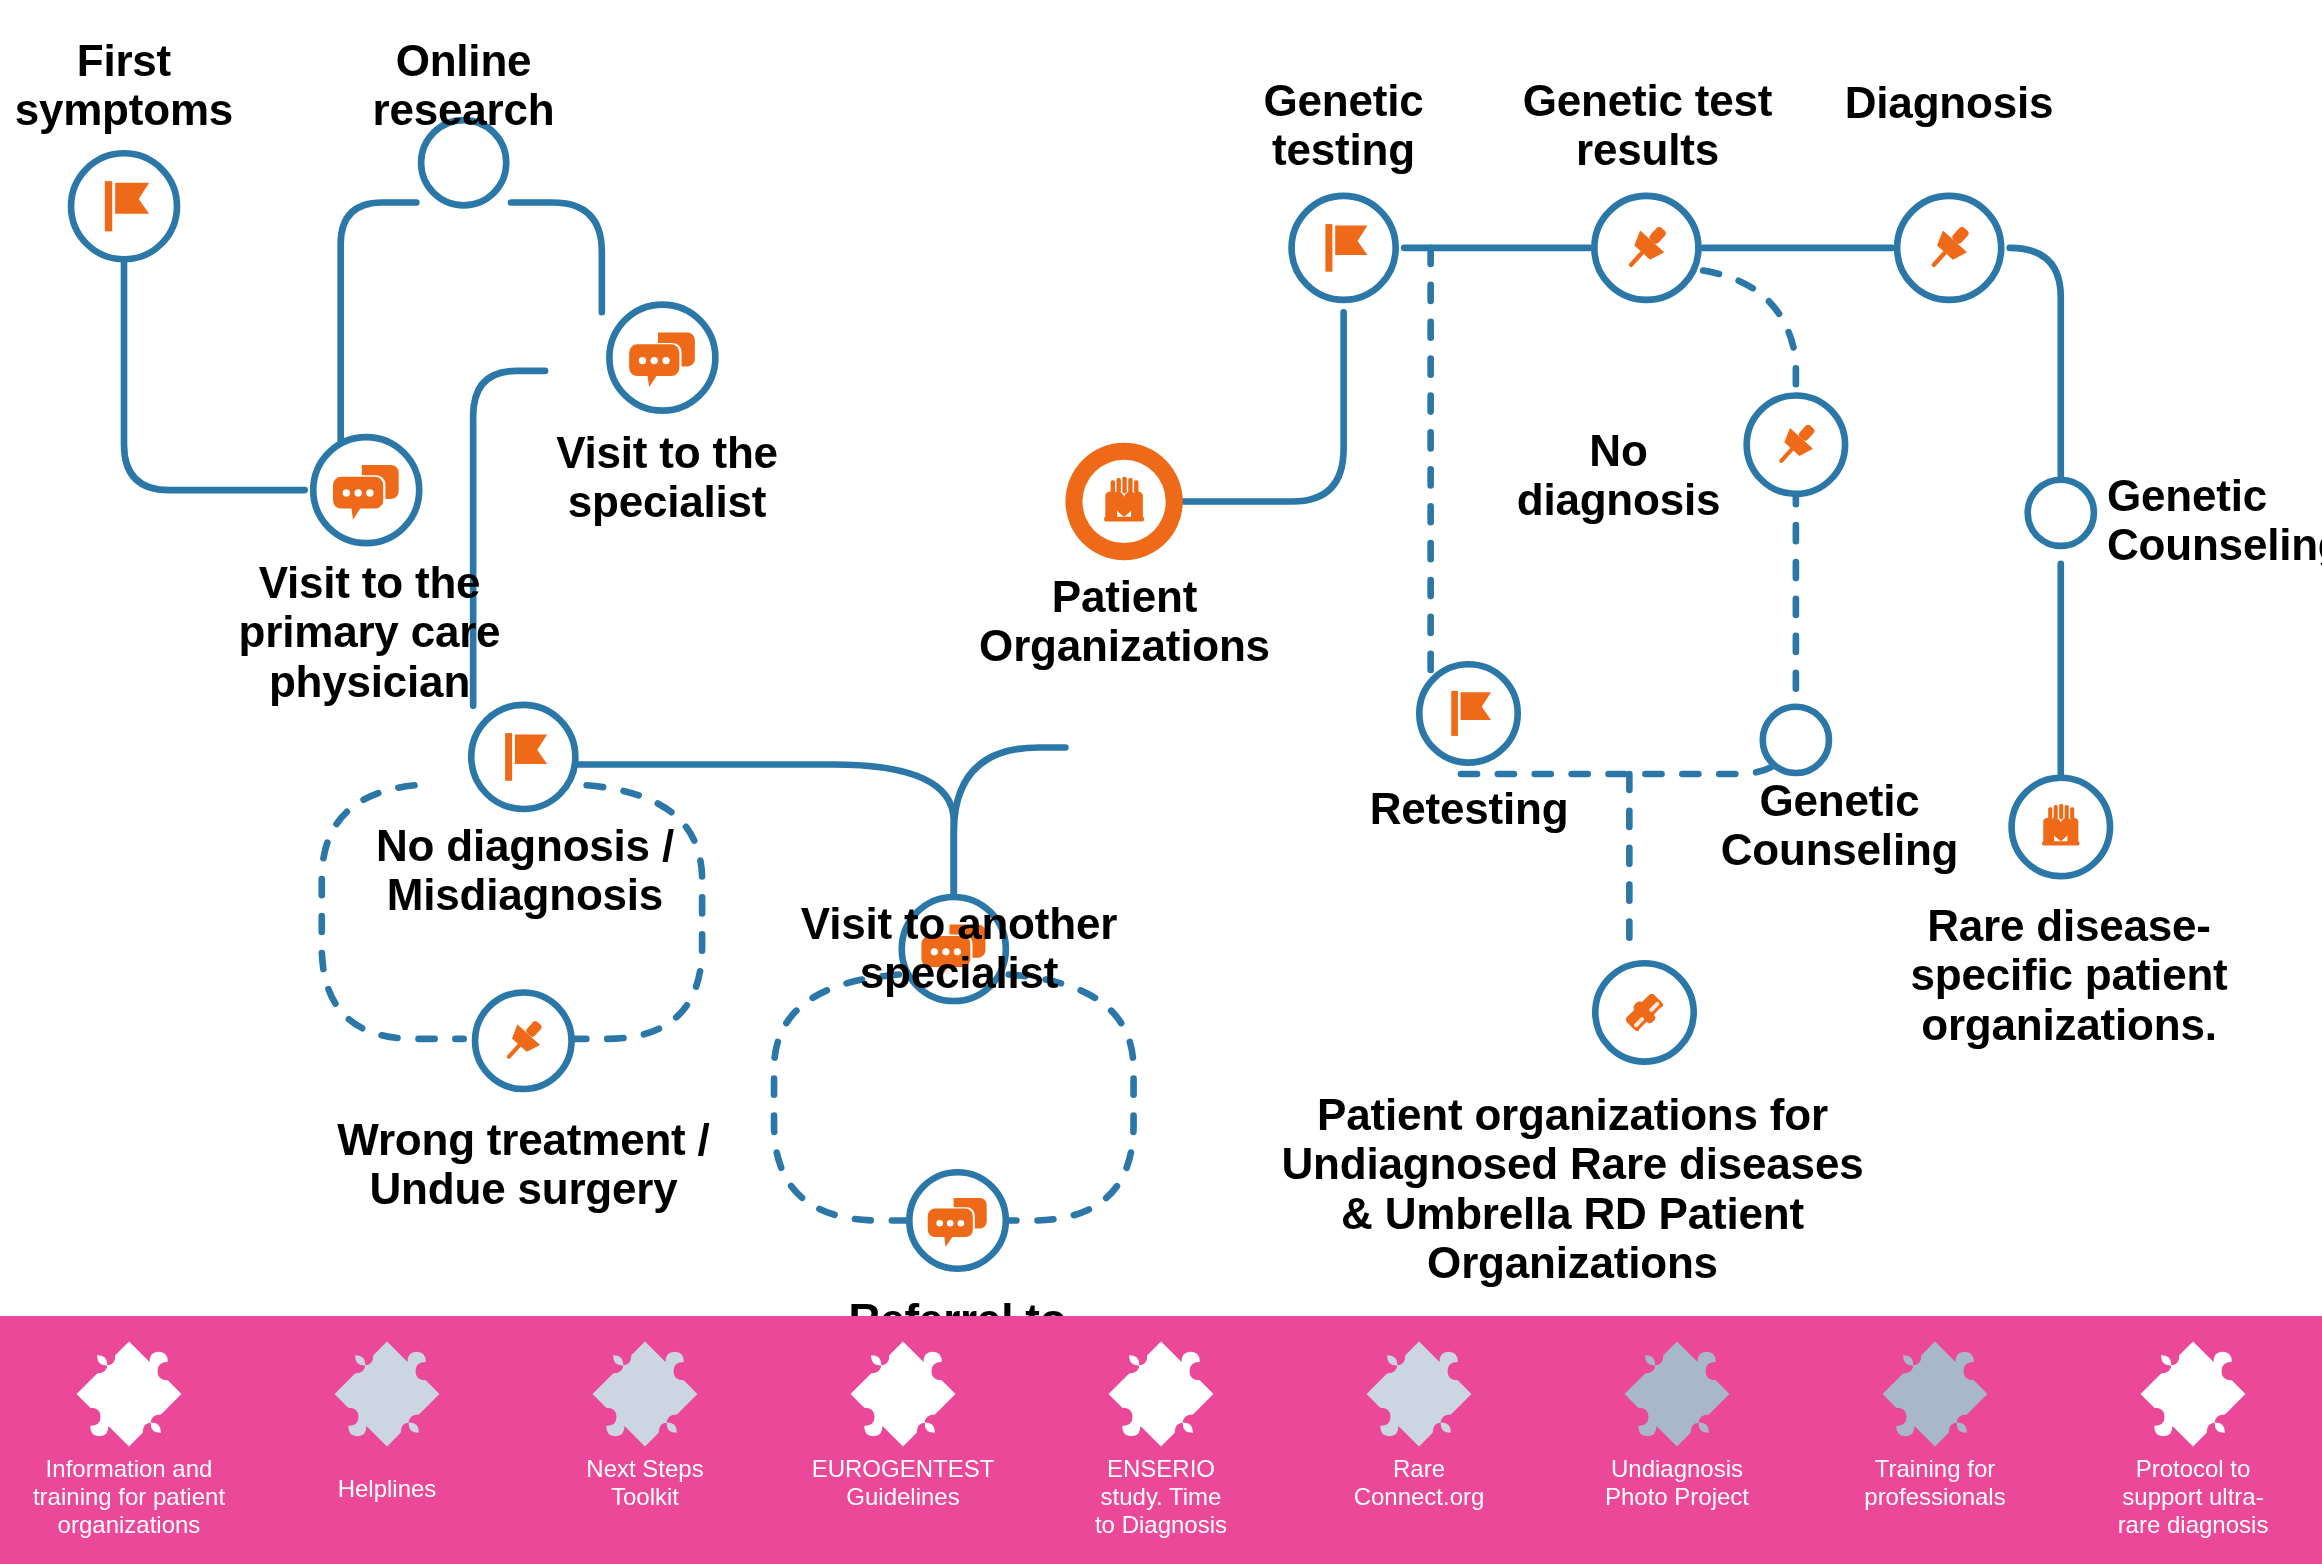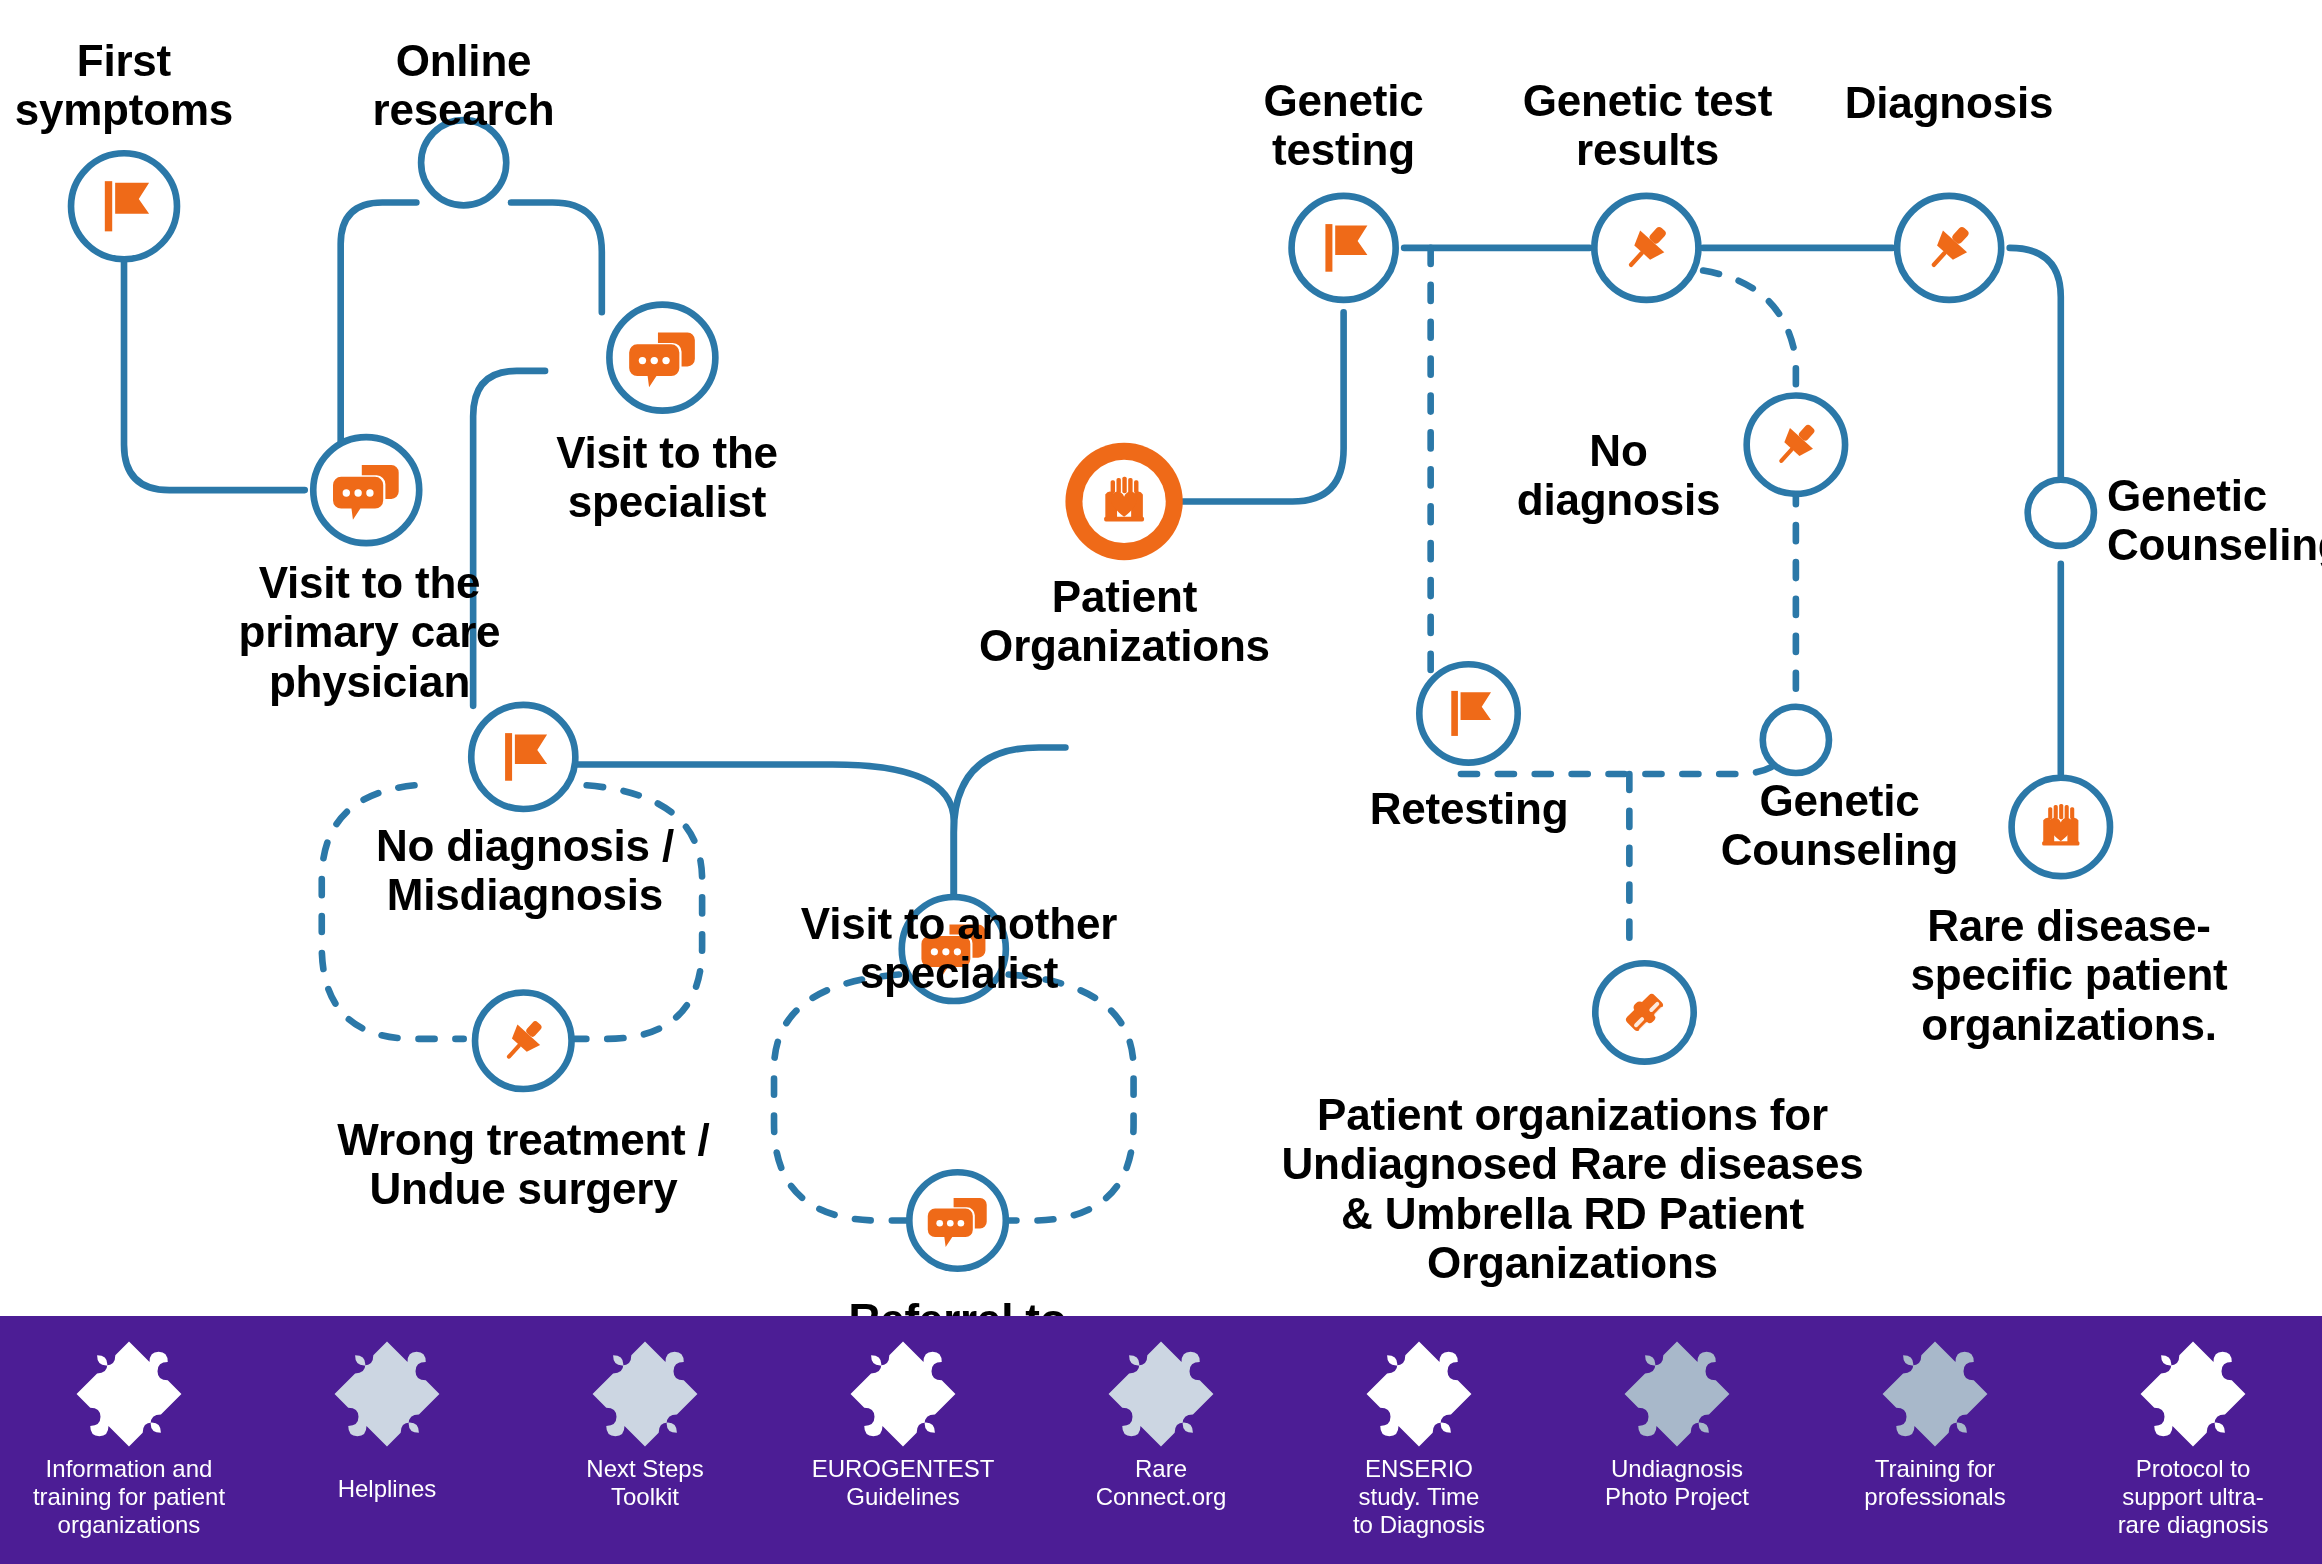--- a/index.html
+++ b/index.html
@@ -8,21 +8,21 @@
   #stage{position:absolute;left:0;top:0;width:2322px;height:1564px;}
   svg.layer{position:absolute;left:0;top:0;width:2322px;height:1564px;}
 
   .node-label{position:absolute;text-align:center;color:#000000;
               font-family:"Liberation Sans", sans-serif;font-weight:700;
               line-height:1.12;letter-spacing:-0.2px;}
   .lbl-lg{font-size:44px;}
 
   
   #footer{position:absolute;left:0;top:1316px;width:2322px;height:248px;
-          background:#4c1d95;}
+          background:#ec4899;}
   #footer-row{position:absolute;left:0;top:0;width:2322px;height:248px;
               display:flex;flex-direction:row;align-items:flex-start;}
   .foot-item{flex:1 1 0;display:flex;flex-direction:column;align-items:center;
              padding-top:21px;}
   .foot-piece{width:114px;height:114px;display:block;}
   .foot-label{margin-top:3.8px;text-align:center;color:#ffffff;font-size:24px;
               line-height:1.18;font-family:"Liberation Sans", sans-serif;
               max-width:218px;font-weight:400;}
 </style>
 </head>
@@ -342,41 +342,41 @@
         </svg>
         <div class="foot-label" style="white-space:pre-line;">EUROGENTEST
 Guidelines</div>
       </div>
 
 
       <div class="foot-item">
         <svg class="foot-piece" viewBox="0 0 100 100">
           <path d="M50 4 L68 22 q0 -9 8 -9 t8 9 q-9 0 -9 8 t9 8 L96 50 L78 68
                    q-9 0 -9 8 t9 8 q0 -9 -8 -9 t-8 9 L50 96 L32 78 q0 9 -8 9 t-8 -9
-                   q9 0 9 -8 t-9 -8 L4 50 L22 32 q9 0 9 -8 t-9 -8 q0 9 8 9 t8 -9 Z" fill="#ccd6e2"></path>
-        </svg>
-        <div class="foot-label" style="white-space:pre-line;">Rare
-Connect.org</div>
-      </div>
-
-      <div class="foot-item">
-        <svg class="foot-piece" viewBox="0 0 100 100">
-          <path d="M50 4 L68 22 q0 -9 8 -9 t8 9 q-9 0 -9 8 t9 8 L96 50 L78 68
-                   q-9 0 -9 8 t9 8 q0 -9 -8 -9 t-8 9 L50 96 L32 78 q0 9 -8 9 t-8 -9
                    q9 0 9 -8 t-9 -8 L4 50 L22 32 q9 0 9 -8 t-9 -8 q0 9 8 9 t8 -9 Z" fill="#ffffff"></path>
         </svg>
         <div class="foot-label" style="white-space:pre-line;">ENSERIO
 study. Time
 to Diagnosis</div>
       </div>
 
       <div class="foot-item">
         <svg class="foot-piece" viewBox="0 0 100 100">
           <path d="M50 4 L68 22 q0 -9 8 -9 t8 9 q-9 0 -9 8 t9 8 L96 50 L78 68
                    q-9 0 -9 8 t9 8 q0 -9 -8 -9 t-8 9 L50 96 L32 78 q0 9 -8 9 t-8 -9
+                   q9 0 9 -8 t-9 -8 L4 50 L22 32 q9 0 9 -8 t-9 -8 q0 9 8 9 t8 -9 Z" fill="#ccd6e2"></path>
+        </svg>
+        <div class="foot-label" style="white-space:pre-line;">Rare
+Connect.org</div>
+      </div>
+
+      <div class="foot-item">
+        <svg class="foot-piece" viewBox="0 0 100 100">
+          <path d="M50 4 L68 22 q0 -9 8 -9 t8 9 q-9 0 -9 8 t9 8 L96 50 L78 68
+                   q-9 0 -9 8 t9 8 q0 -9 -8 -9 t-8 9 L50 96 L32 78 q0 9 -8 9 t-8 -9
                    q9 0 9 -8 t-9 -8 L4 50 L22 32 q9 0 9 -8 t-9 -8 q0 9 8 9 t8 -9 Z" fill="#a8b8ca"></path>
         </svg>
         <div class="foot-label" style="white-space:pre-line;">Undiagnosis
 Photo Project</div>
       </div>
 
       <div class="foot-item">
         <svg class="foot-piece" viewBox="0 0 100 100">
           <path d="M50 4 L68 22 q0 -9 8 -9 t8 9 q-9 0 -9 8 t9 8 L96 50 L78 68
                    q-9 0 -9 8 t9 8 q0 -9 -8 -9 t-8 9 L50 96 L32 78 q0 9 -8 9 t-8 -9

